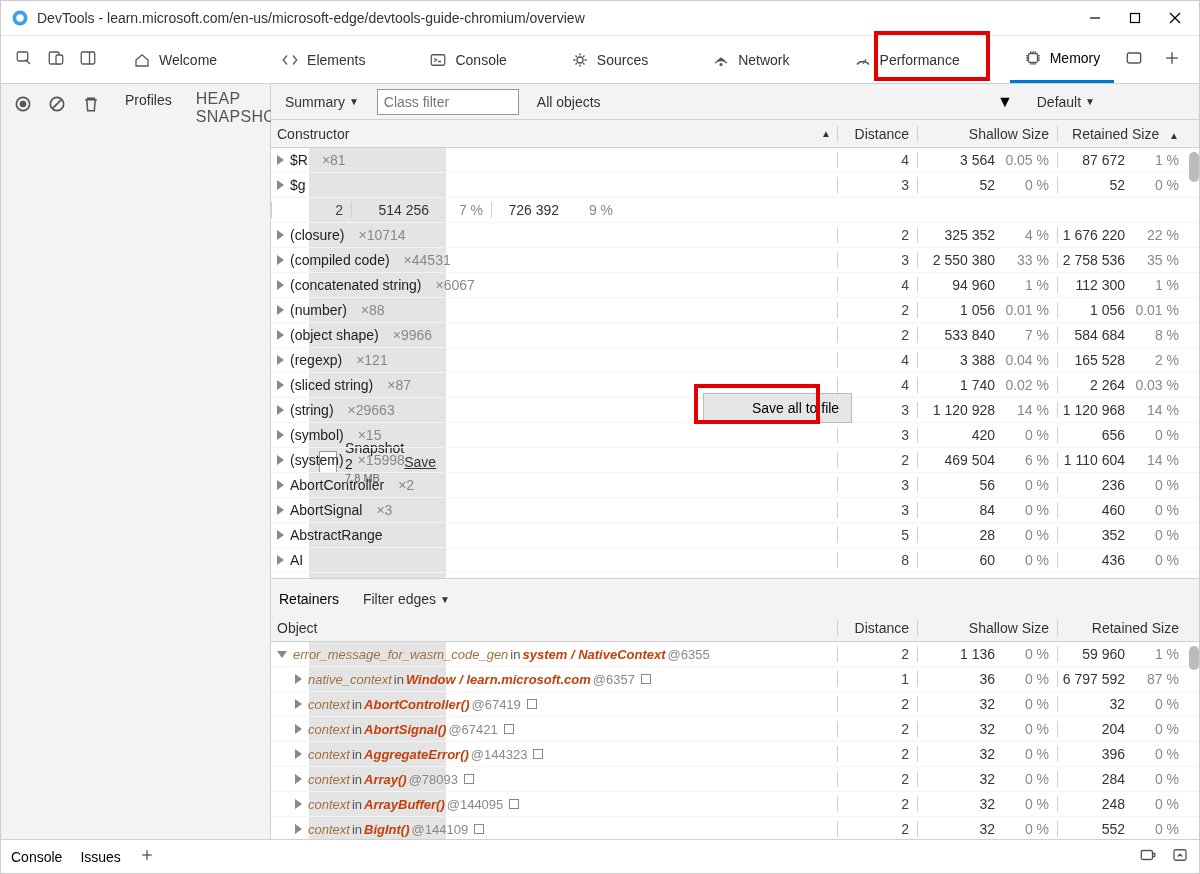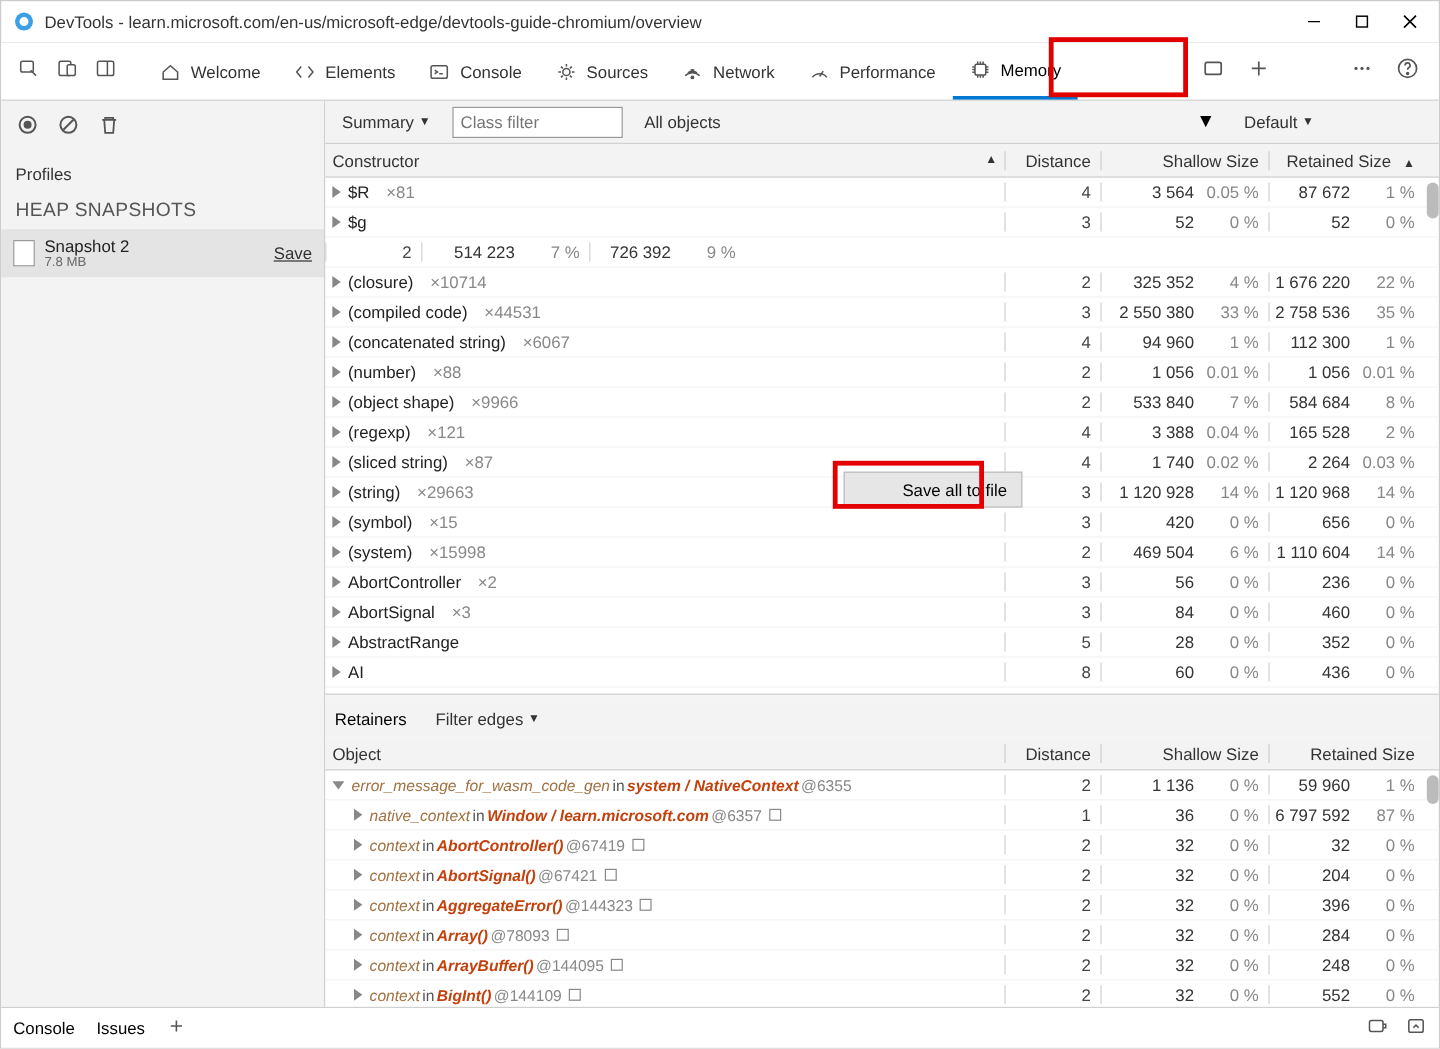--- a/index.html
+++ b/index.html
@@ -11,35 +11,35 @@
 .titlebar { height: 35px; display: flex; align-items: center; padding: 0 10px; border-bottom: 1px solid #e8e8e8; }
 .titlebar .ico { width: 18px; height: 18px; margin-right: 8px; display: flex; align-items: center; }
 .titlebar .title { font-size: 14px; color: #333; flex: 1; }
 .winctrl { display: flex; gap: 24px; padding-right: 6px; }
 .winctrl span { display: inline-flex; width: 16px; height: 16px; align-items: center; justify-content: center; color: #000; }
 
 
 .tabbar { height: 48px; display: flex; align-items: center; border-bottom: 1px solid #d0d0d0; background: #fff; padding: 0 6px; position: relative; }
 .tabbar .left-icons { display: flex; gap: 14px; padding: 0 8px; color: #555; }
 .tabbar .left-icons svg { width: 18px; height: 18px; }
-.tabbar .tabs { display: flex; margin-left: 14px; align-items: center; height: 100%; }
+.tabbar .tabs { display: flex; margin-left: 14px; align-items: center; height: 100%; gap: 36px; }
 .tab { display: flex; align-items: center; gap: 8px; padding: 0 14px; font-size: 14px; color: #333; height: 100%; cursor: pointer; }
 .tab svg { width: 18px; height: 18px; color: #555; }
 .tab.active { color: #000; }
 .tabbar .right-icons { margin-left: auto; display: flex; gap: 18px; padding: 0 10px; color: #555; align-items: center; }
 .tabbar .right-icons svg { width: 20px; height: 20px; }
 
 
 .hl-memory { position: absolute; border: 4px solid #e30000; top: -5px; height: 50px; }
 
 
 .body { flex: 1; display: flex; min-height: 0; }
 
 
-.sidebar { width: 270px; border-right: 1px solid #d0d0d0; background: #f3f3f3; display: flex; flex-direction: column; }
+.sidebar { width: 270px; border-right: 1px solid #d0d0d0; background: #f3f3f3; display: flex; }
 .sidebar .tools { display: flex; gap: 14px; padding: 10px 12px; color: #555; }
 .sidebar .tools svg { width: 20px; height: 20px; }
 .sidebar .section-label { padding: 8px 12px; font-size: 14px; color: #333; }
 .sidebar .heap-label { padding: 6px 12px; font-size: 16px; color: #555; letter-spacing: 0.3px; }
 .snapshot { display: flex; align-items: center; padding: 6px 10px; background: #e4e4e4; }
 .snapshot .thumb { width: 18px; height: 22px; border: 1px solid #999; background: #fff; margin-right: 8px; }
 .snapshot .meta { flex: 1; }
 .snapshot .meta .name { font-size: 14px; color: #222; }
 .snapshot .meta .size { font-size: 11px; color: #666; }
 .snapshot .save { font-size: 14px; color: #333; text-decoration: underline; }
@@ -308,21 +308,21 @@
               <span class="pct">0 %</span>
             </div>
             <div class="col-r">
               <span class="num">52</span>
               <span class="pct">0 %</span>
             </div>
           </div>
           <div class="row">
             <div class="col-d">2</div>
             <div class="col-s">
-              <span class="num">514 223</span>
+              <span class="num">514 256</span>
               <span class="pct">7 %</span>
             </div>
             <div class="col-r">
               <span class="num">726 392</span>
               <span class="pct">9 %</span>
             </div>
           </div>
           <div class="row">
             <div class="col-c">
               <span class="tri"></span>

